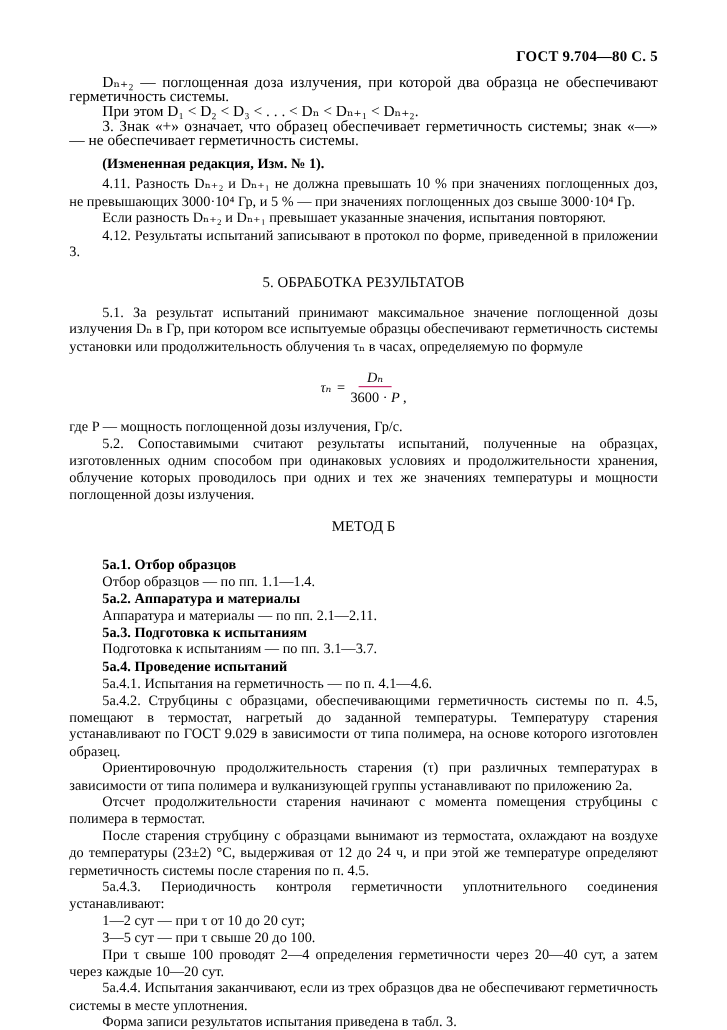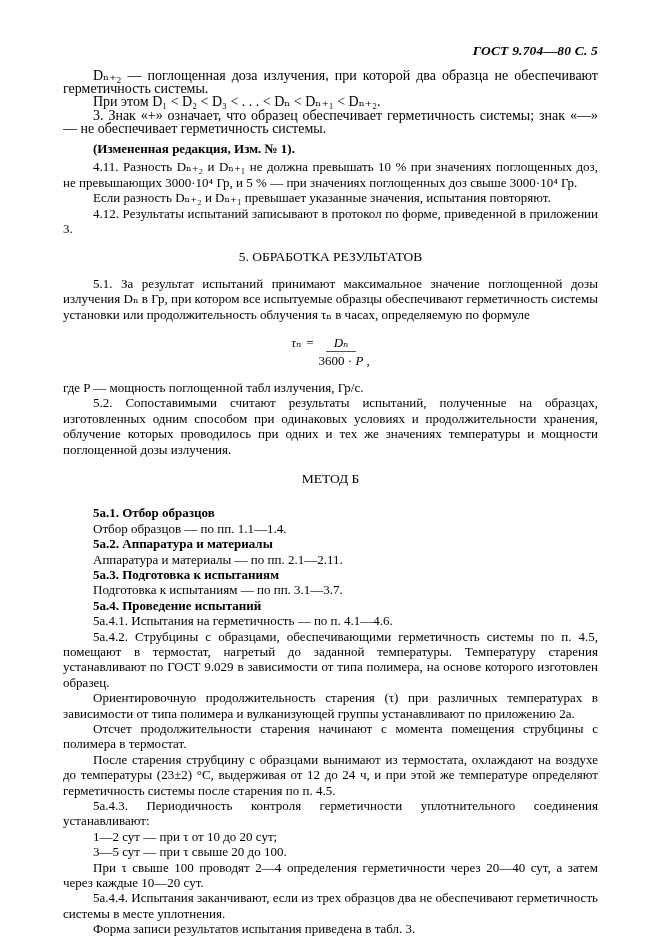--- a/index.html
+++ b/index.html
@@ -20,21 +20,20 @@
     line-height: 15.4px;
     overflow: hidden;
   }
   .running-head {
     font-weight: bold;
     text-align: right;
     font-size: 13.5px;
     line-height: 14px;
     margin-bottom: 11px;
     letter-spacing: 0.2px;
-    font-style: italic;
   }
   .note-block {
     font-size: 14px;
     line-height: 13.2px;
   }
   p {
     margin: 0;
     text-align: justify;
     text-indent: 30px;
   }
@@ -54,21 +53,21 @@
     text-indent: 0;
     font-size: 13.5px;
     margin: 13px 0 11px 0;
   }
   .center-head.method {
     margin: 14px 0 19px 0;
   }
   .formula-row {
     display: flex;
     justify-content: center;
-    align-items: flex-start;
+    align-items: center;
     margin: 13px 0 11px 0;
     font-size: 13px;
   }
   .formula-row .var {
     font-style: italic;
   }
   .eq {
     margin: 0 5px;
   }
   .frac {
@@ -115,21 +114,21 @@
   <div class="formula-row">
     <span class="var">τₙ</span>
     <span class="eq">=</span>
     <span class="frac">
       <span class="num var">Dₙ</span>
       <span class="den"><span>3600 ·</span> <span class="var">P</span></span>
     </span>
     <span class="formula-trailer">,</span>
   </div>
 
-  <p class="flush">где P — мощность поглощенной табл излучения, Гр/с.</p>
+  <p class="flush">где P — мощность поглощенной дозы излучения, Гр/с.</p>
   <p>5.2. Сопоставимыми считают результаты испытаний, полученные на образцах, изготовленных одним способом при одинаковых условиях и продолжительности хранения, облучение которых проводилось при одних и тех же значениях температуры и мощности поглощенной дозы излучения.</p>
 
   <div class="center-head method">МЕТОД Б</div>
 
   <p class="bold">5а.1. Отбор образцов</p>
   <p>Отбор образцов — по пп. 1.1—1.4.</p>
   <p class="bold">5а.2. Аппаратура и материалы</p>
   <p>Аппаратура и материалы — по пп. 2.1—2.11.</p>
   <p class="bold">5а.3. Подготовка к испытаниям</p>
   <p>Подготовка к испытаниям — по пп. 3.1—3.7.</p>

